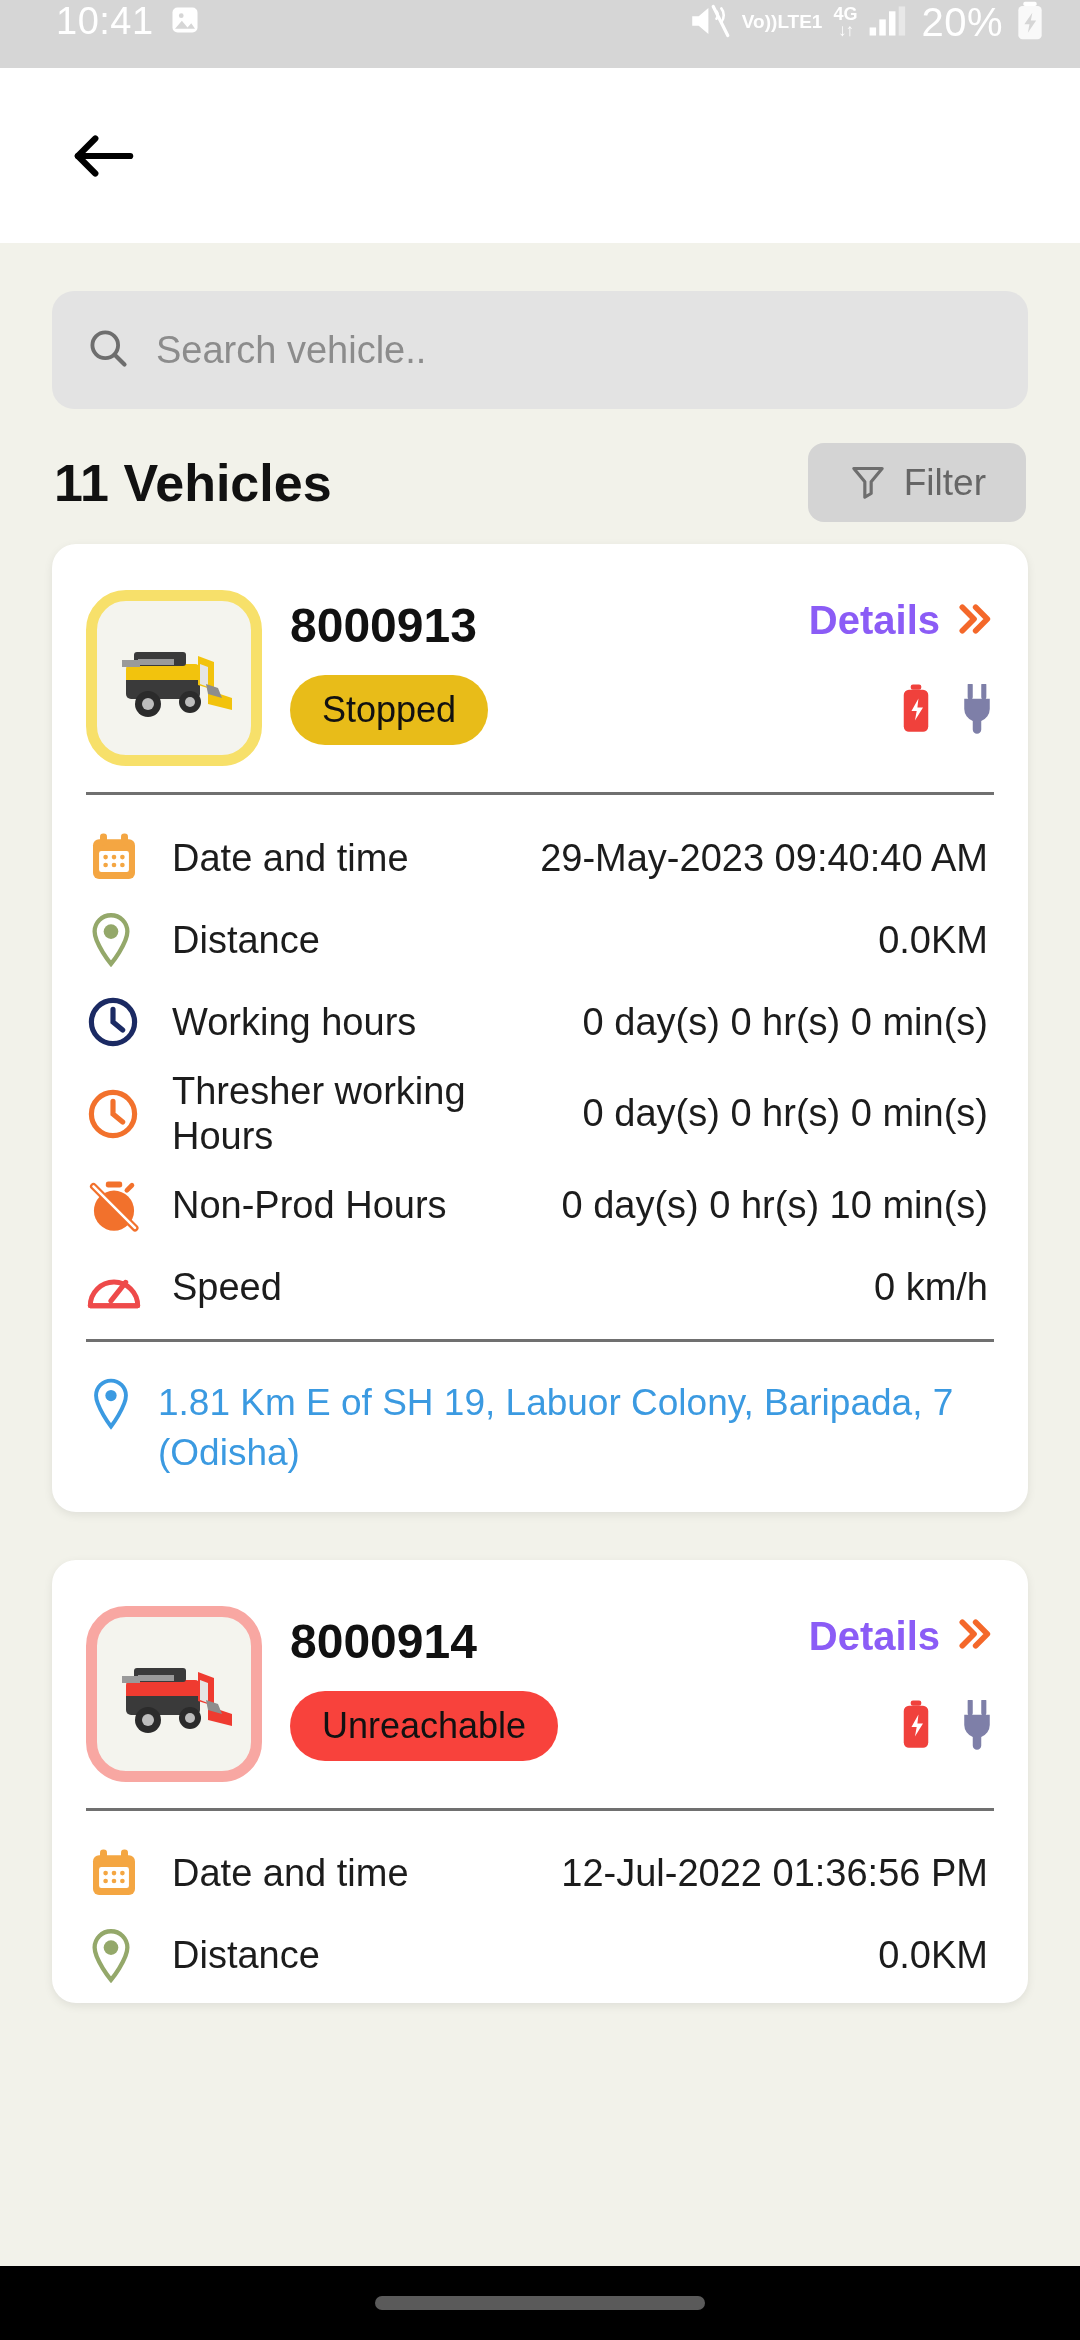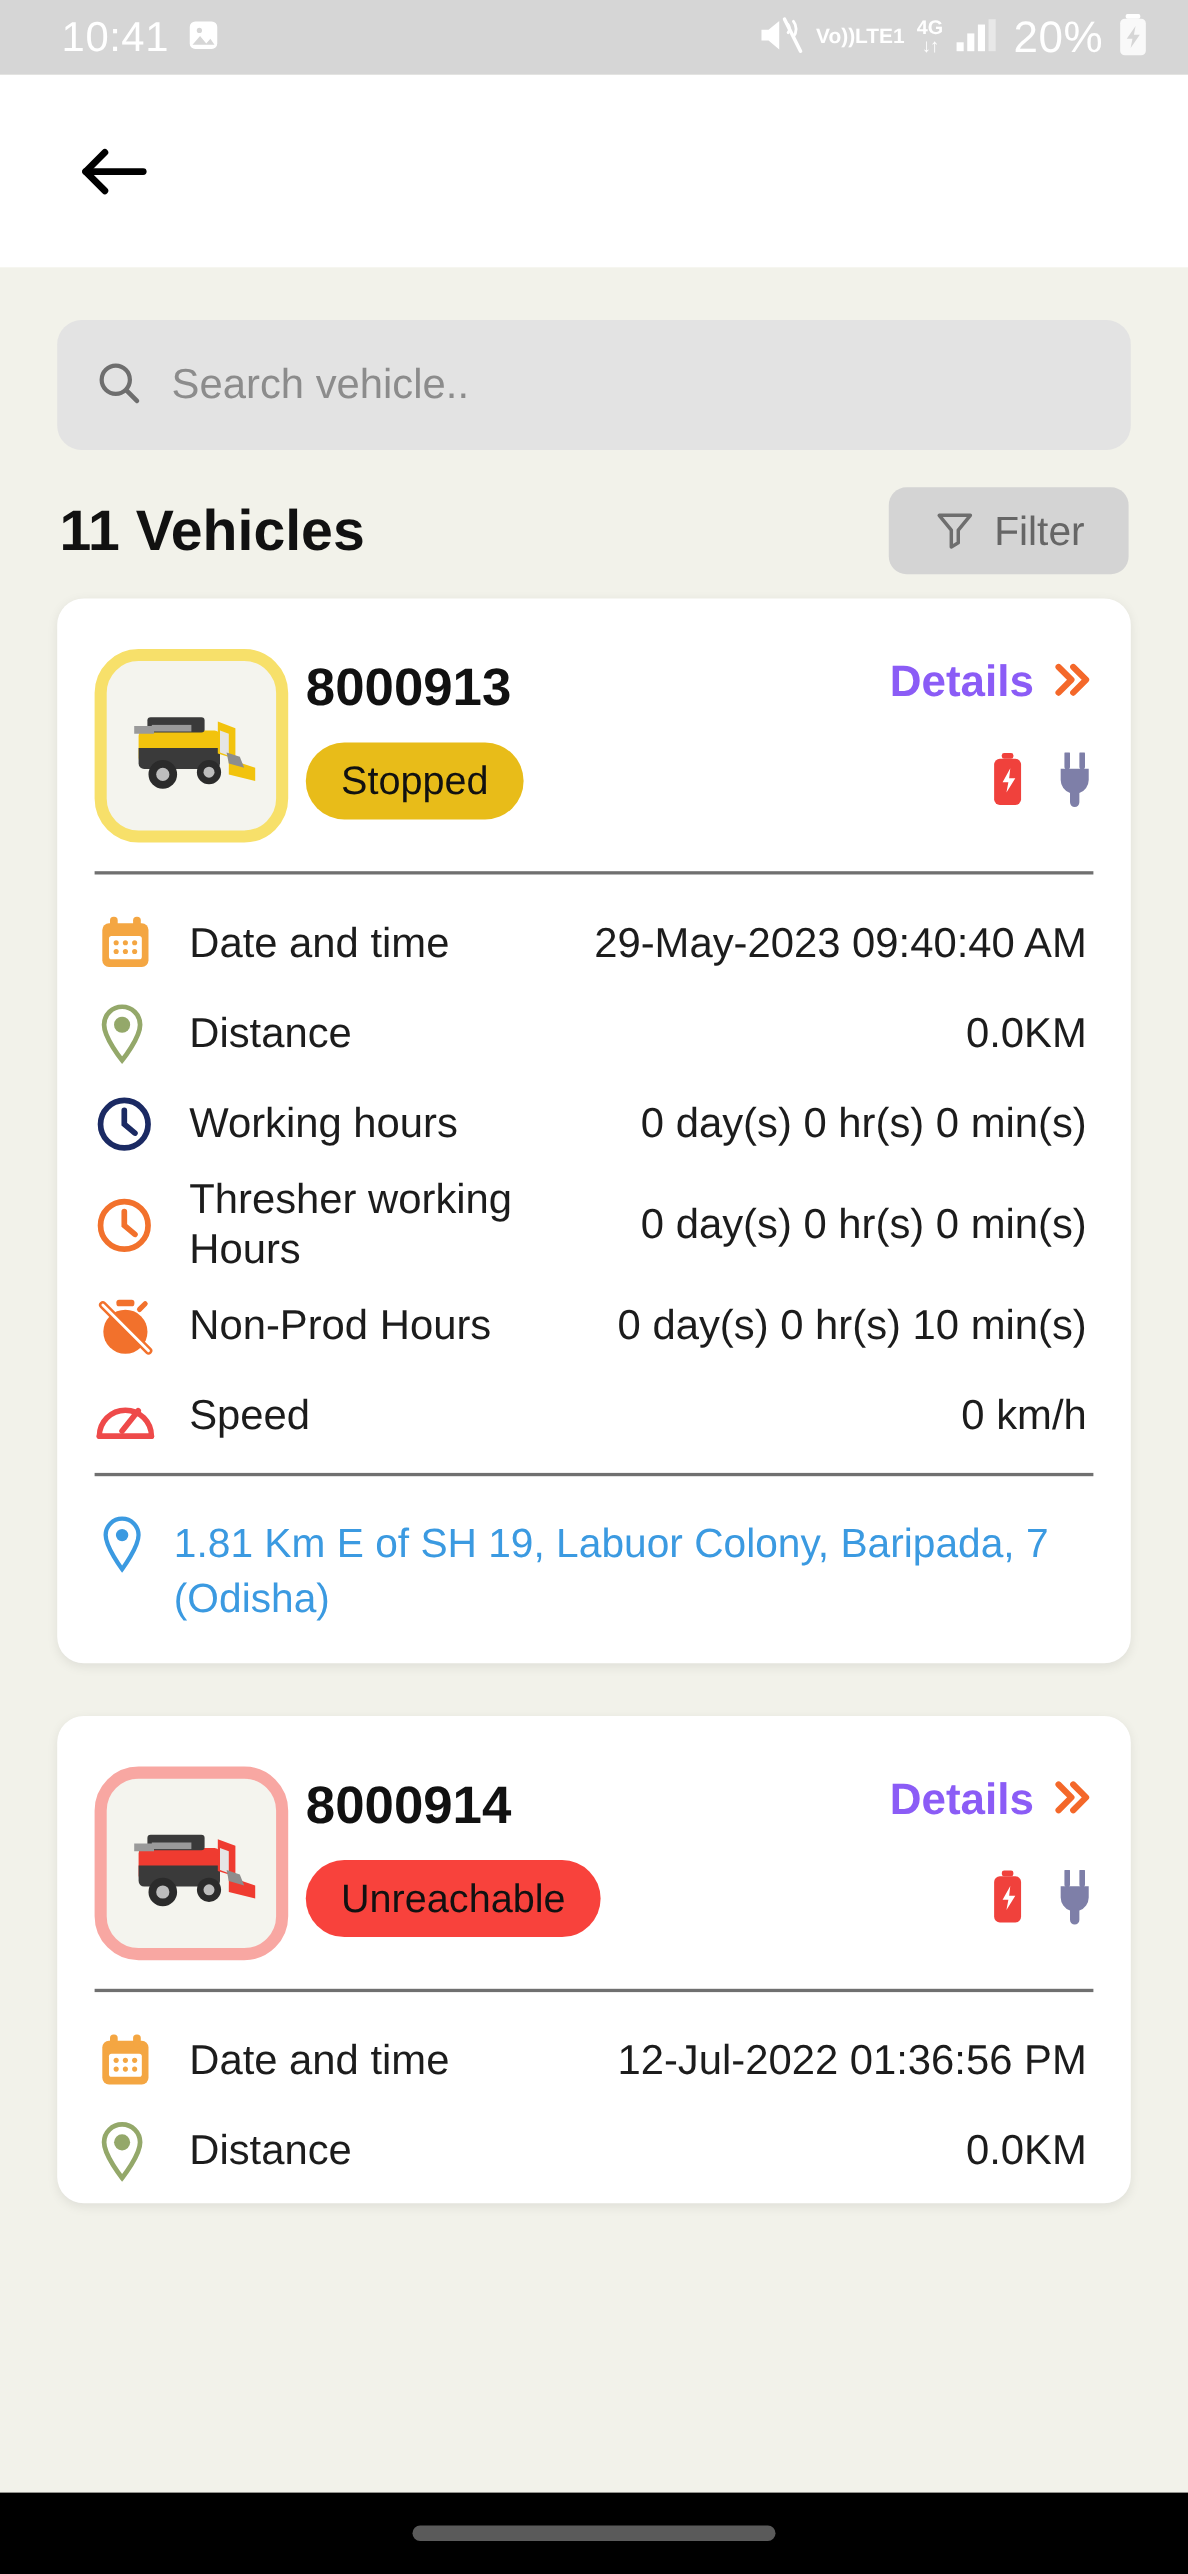--- a/index.html
+++ b/index.html
@@ -6,21 +6,21 @@
   html, body {
     width:1080px; height:2340px;
     font-family:"Liberation Sans", sans-serif;
     background:#f2f2ea;
     overflow:hidden;
   }
   .phone { position:relative; width:1080px; height:2340px; background:#f2f2ea; overflow:hidden; }
 
   
   .status-bar {
-    height:68px; background:#d6d6d6; display:flex; align-items:center;
+    height:68px; background:#d6d6d6; display:flex; align-items:flex-start;
     justify-content:space-between; padding:0 34px 0 56px;
   }
   .sb-left { display:flex; align-items:center; gap:16px; }
   .sb-time { font-size:38px; color:#ffffff; letter-spacing:0.5px; font-weight:400; }
   .sb-right { display:flex; align-items:center; gap:11px; }
   .sb-pct { font-size:40px; color:#ffffff; letter-spacing:0.5px; }
   .volte-stack { display:flex; flex-direction:row; align-items:center; line-height:0.95; }
   .volte-stack span { font-size:19px; color:#fff; font-weight:bold; letter-spacing:0px; }
   .g4-stack { display:flex; flex-direction:column; align-items:center; line-height:0.95; }
   .g4-stack .g4 { font-size:18px; color:#fff; font-weight:bold; }
@@ -61,21 +61,21 @@
     background:#d4d4d4; border-radius:16px; padding:18px 40px;
     cursor:pointer; border:none;
   }
   .filter-label { font-size:37px; color:#666; }
 
   
   .card {
     background:#ffffff; border-radius:24px; margin-bottom:48px;
     box-shadow:0 3px 10px rgba(0,0,0,0.08); padding:28px 34px 0 34px;
   }
-  .card-head { display:flex; align-items:flex-start; gap:16px; padding:18px 0 22px 0; }
+  .card-head { display:flex; align-items:flex-start; gap:28px; padding:18px 0 22px 0; }
   .veh-thumb {
     width:176px; height:176px; border-radius:40px; flex:none;
     display:flex; align-items:center; justify-content:center;
     background:#f4f4ee;
   }
   .veh-thumb.yellow { border:11px solid #f7e06a; }
   .veh-thumb.red { border:11px solid #f8a7a2; }
   .head-mid { flex:1; padding-top:8px; }
   .veh-id { font-size:48px; font-weight:bold; color:#111; letter-spacing:0px; }
   .badge {

